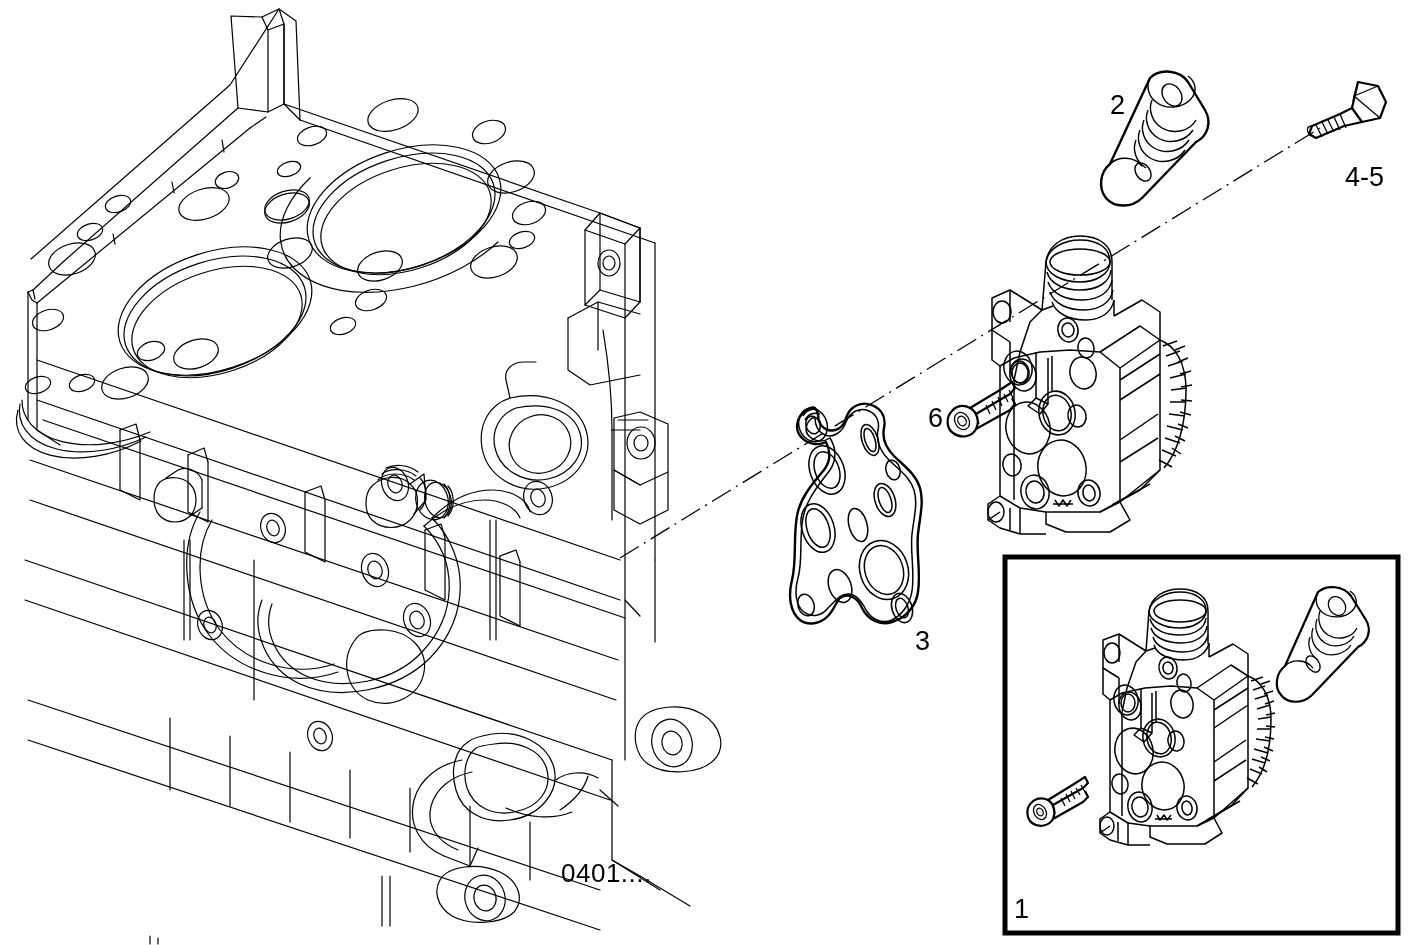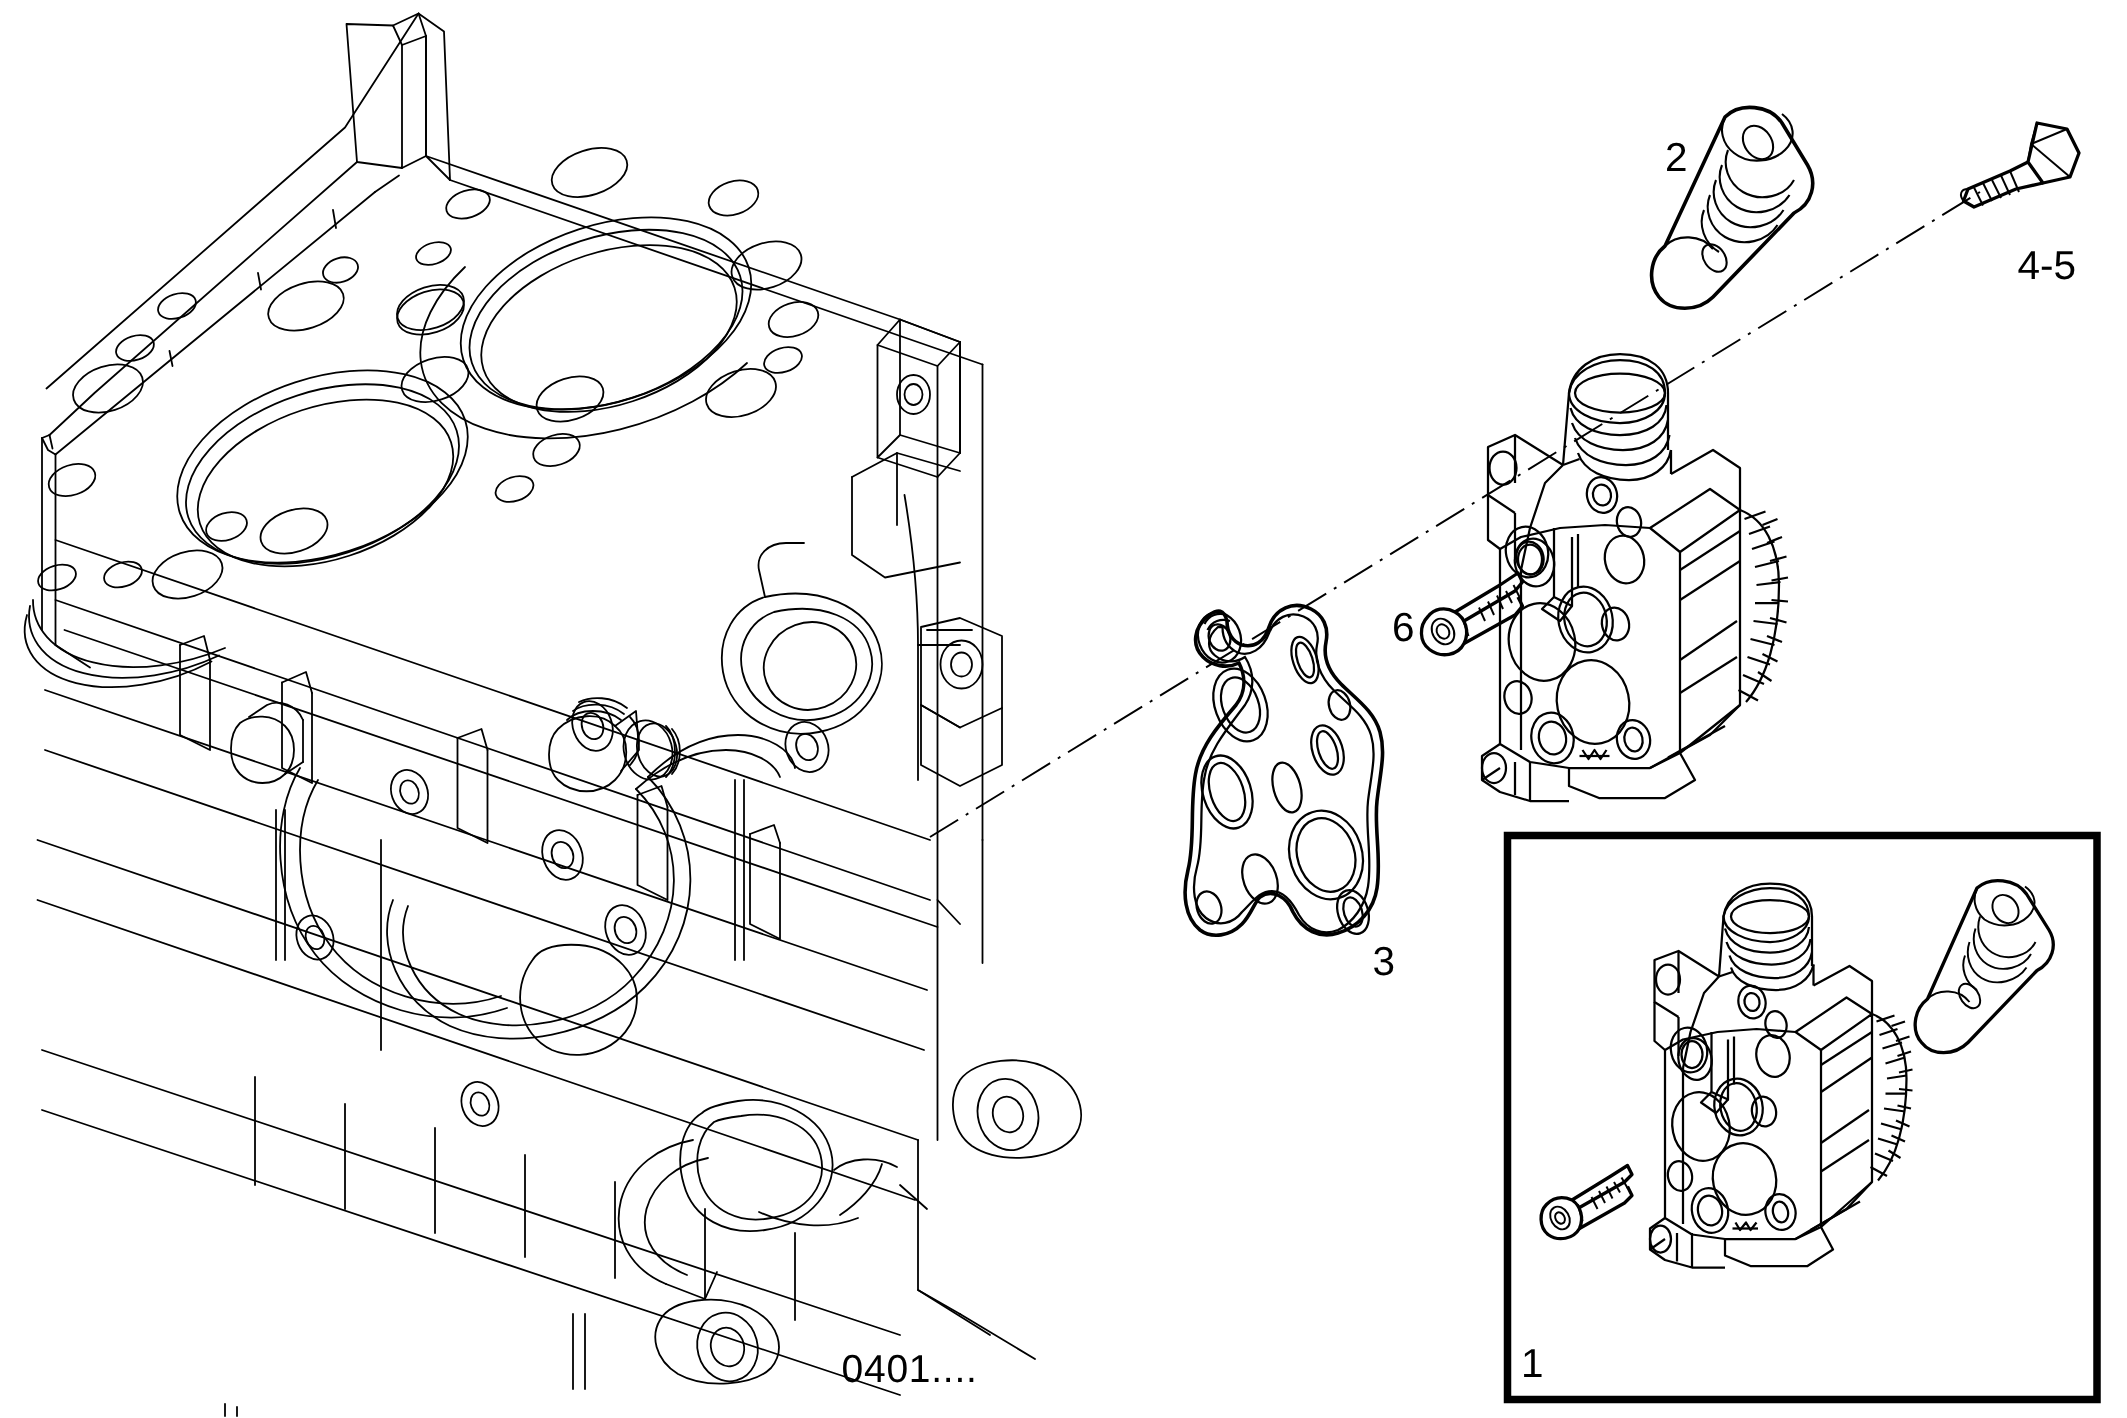--- a/index.html
+++ b/index.html
@@ -563,15 +563,15 @@
   <div class="lbl" style="left:1110px; top:92px;">2</div>
 
   <div class="lbl" style="left:1345px; top:124px;margin-top:40px;">4-5</div>
 
   <div class="lbl" style="left:928px; top:405px;">6</div>
 
   <div class="lbl" style="left:915px; top:628px;">3</div>
 
   <div class="lbl" style="left:1014px; top:896px;">1</div>
 
-  <div class="lbl lbl-ref" style="left:561px; top:860px;margin-top:39px;">0401....</div>
+  <div class="lbl lbl-ref" style="left:561px; top:860px;">0401....</div>
 
 </div>
 
 </body></html>

